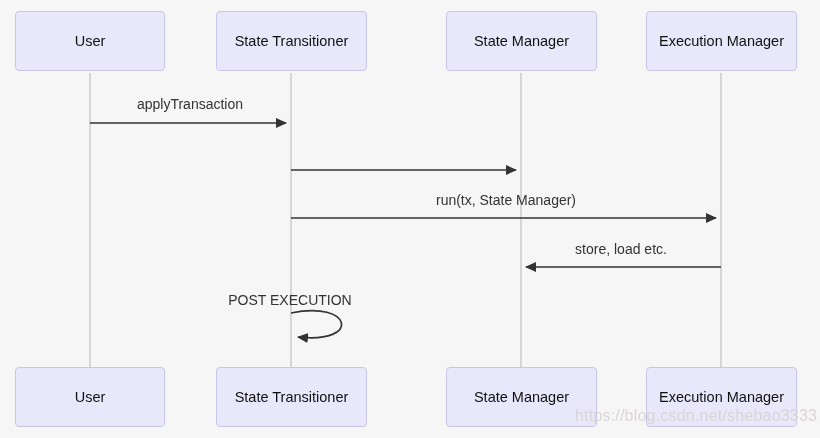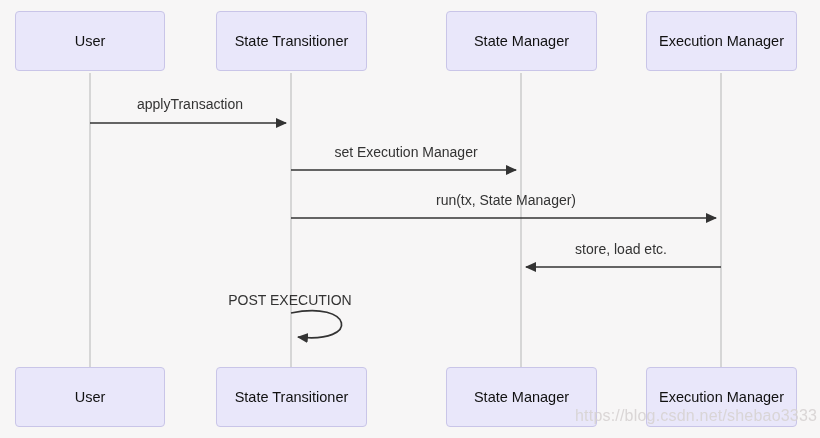--- a/index.html
+++ b/index.html
@@ -77,20 +77,19 @@
     </div>
     <div class="actor" style="left:446px;width:151px">
       <span>State Manager</span>
     </div>
     <div class="actor" style="left:646px;width:151px">
       <span>Execution Manager</span>
     </div>
   </div>
 
   <div class="msg" style="left:190px;top:96px">applyTransaction</div>
-  <div class="msg" style="left:406px;top:144px">set Execution Manager</div>
   <div class="msg" style="left:621px;top:241px">store, load etc.</div>
   <div class="msg" style="left:506px;top:192px">run(tx, State Manager)</div>
   <div class="msg" style="left:290px;top:292px">POST EXECUTION</div>
 
   <div class="watermark">https://blog.csdn.net/shebao3333</div>
 
 </div>
 
 </body></html>

